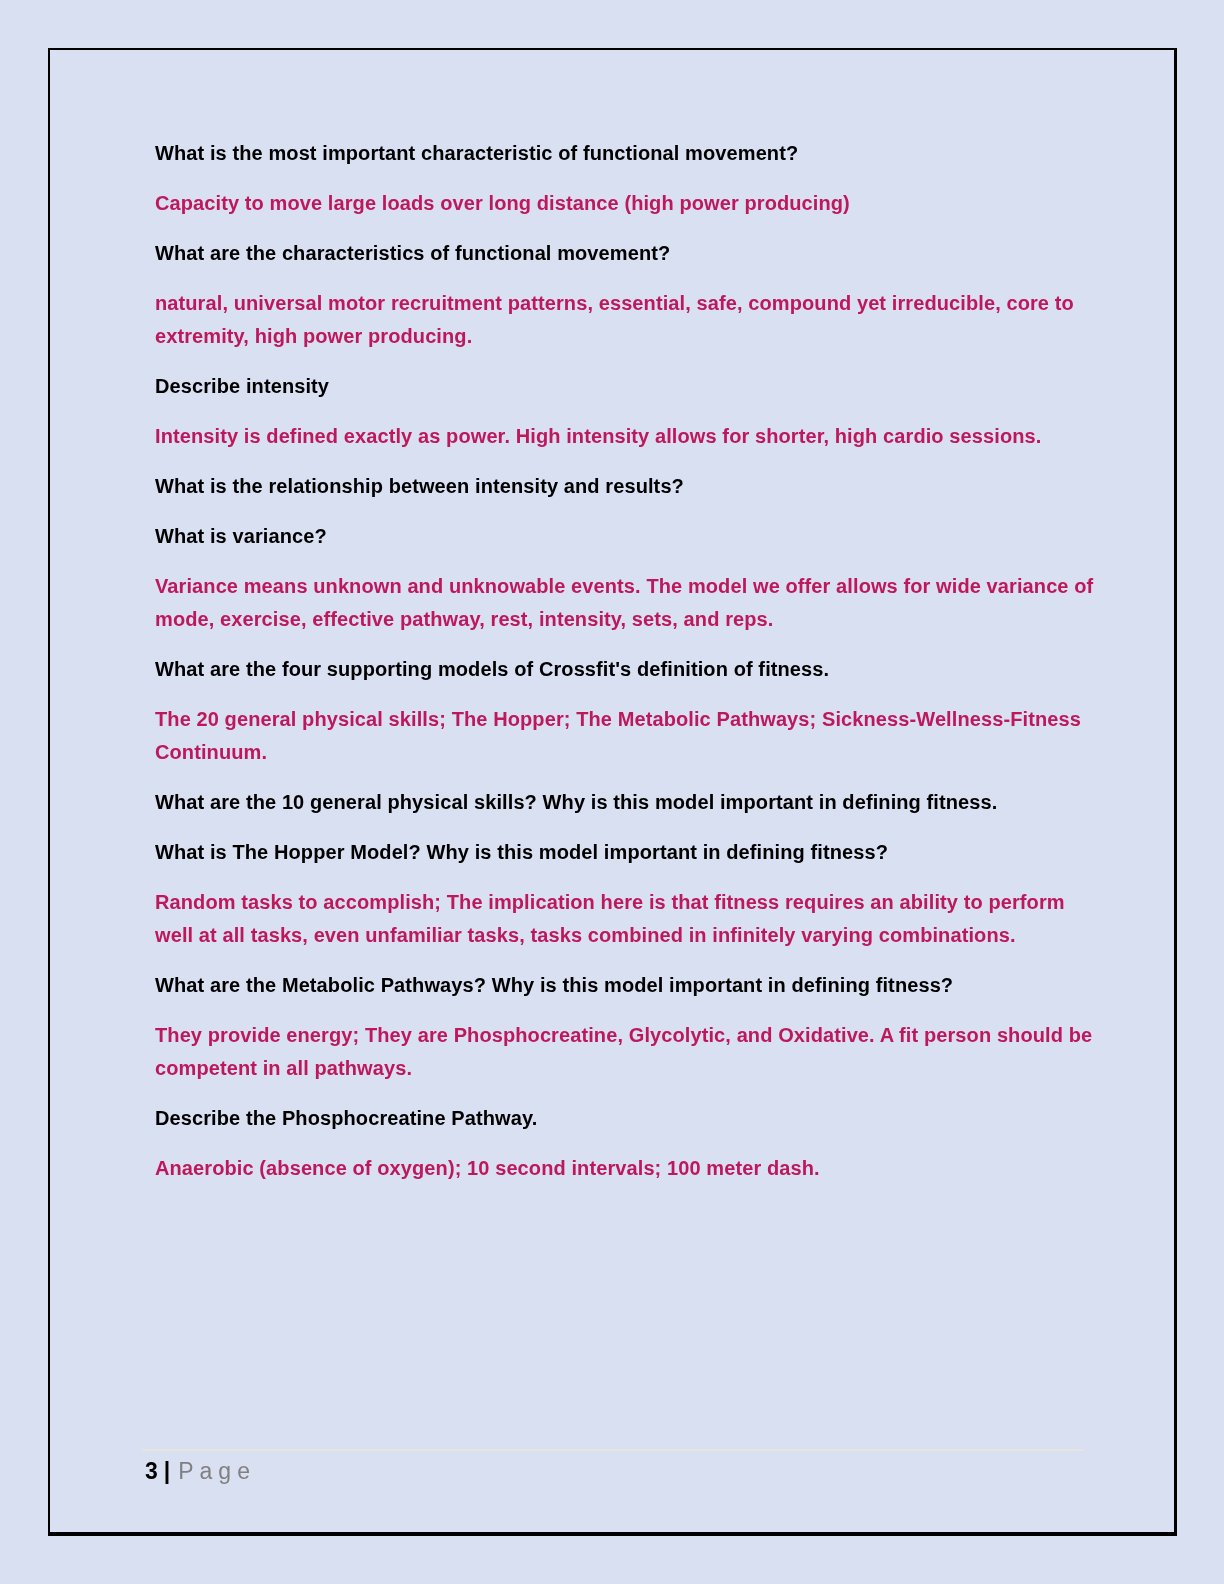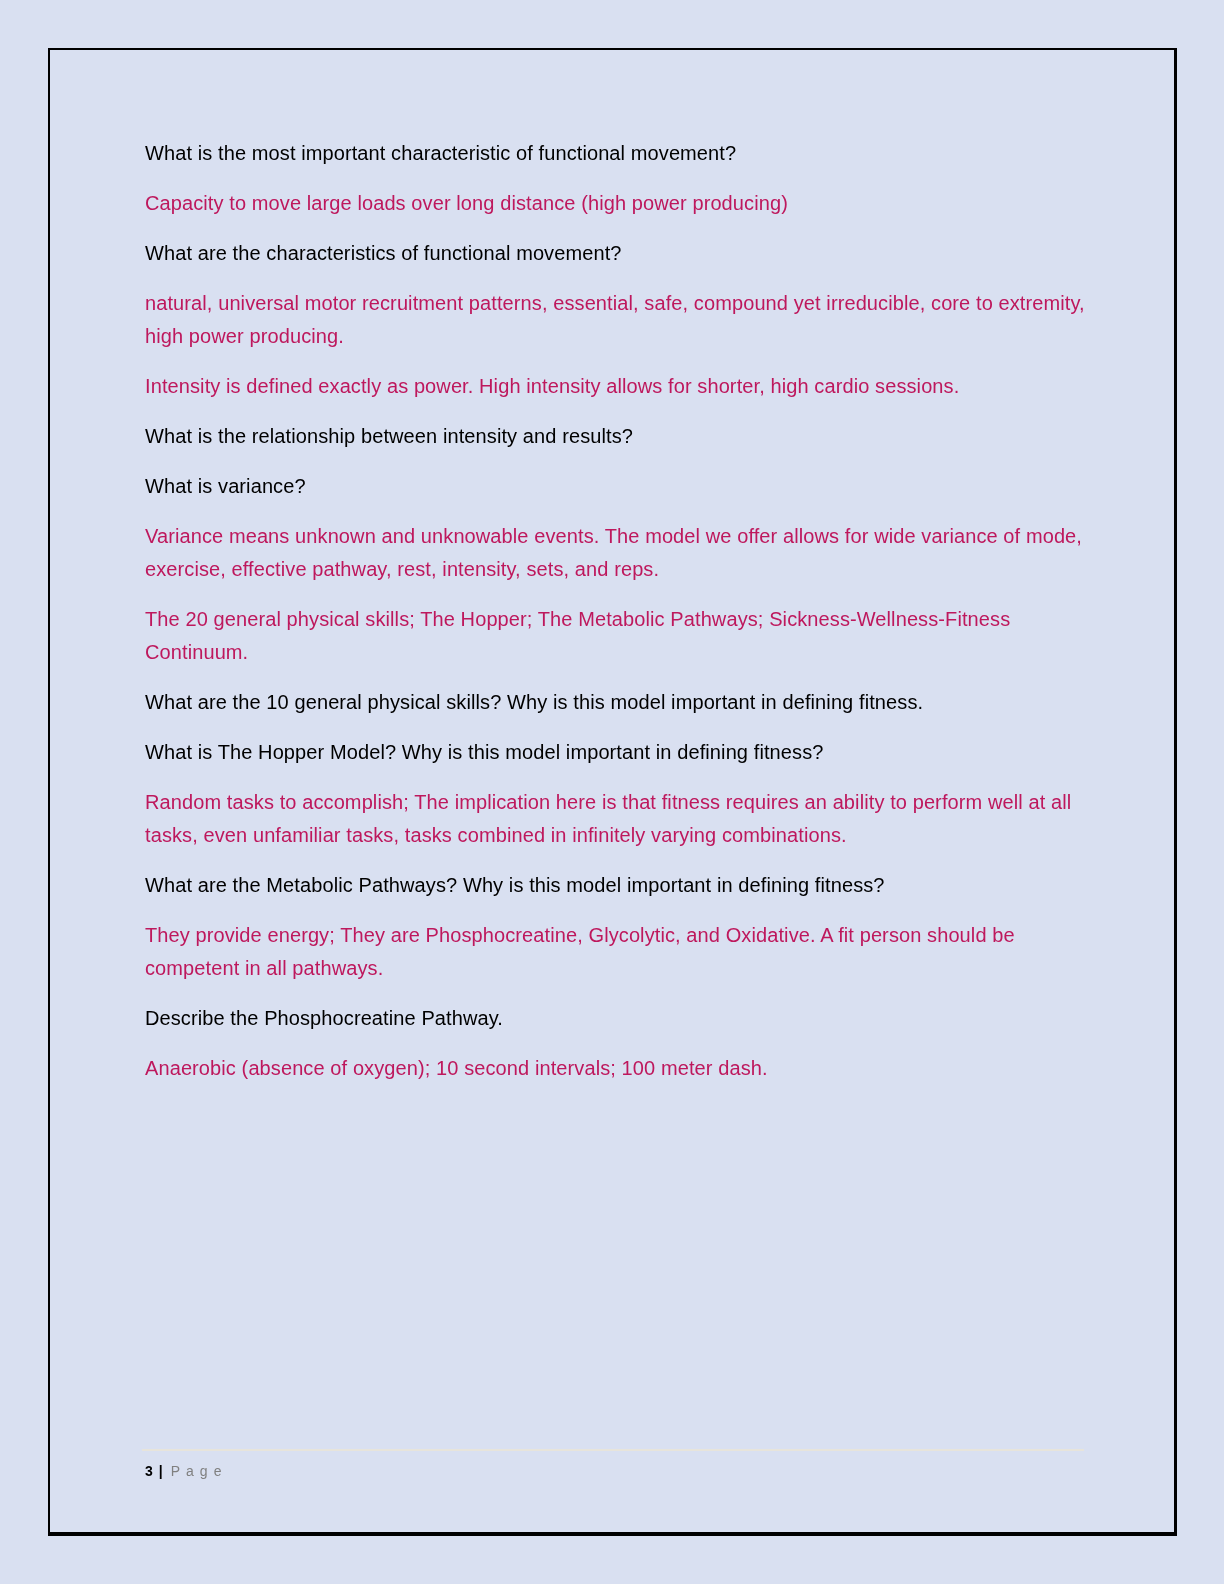--- a/index.html
+++ b/index.html
@@ -21,23 +21,24 @@
     width: 1129px;
     height: 1488px;
     box-sizing: border-box;
     border: 2px solid #000000;
     border-right-width: 3px;
     border-bottom-width: 4px;
     background: #d9e0f1;
   }
   .content {
     position: absolute;
-    left: 95px;
+    left: 105px;
     top: 87px;
     width: 940px;
+    font-weight: bold;
   }
   .content p {
     margin: 0 0 17px 0;
     font-size: 20px;
     line-height: 33px;
     letter-spacing: 0.1px;
   }
   .q { color: #000000; }
   .a { color: #be185d; }
   .footer {
@@ -45,21 +46,21 @@
     left: 92px;
     bottom: 50px;
     width: 942px;
   }
   .footer-rule {
     height: 2px;
     background: #e7e4db;
     margin-bottom: 9px;
   }
   .footer-text {
-    font-size: 14px;
+    font-size: 23px;
     line-height: 22px;
     padding-left: 3px;
   }
   .pnum {
     color: #000000;
     font-weight: bold;
     margin-right: 6px;
   }
   .sep {
     color: #000000;
@@ -73,24 +74,26 @@
 </style>
 </head>
 <body>
 
 <div class="page">
   <div class="content">
     <p class="q">What is the most important characteristic of functional movement?</p>
     <p class="a">Capacity to move large loads over long distance (high power producing)</p>
     <p class="q">What are the characteristics of functional movement?</p>
     <p class="a">natural, universal motor recruitment patterns, essential, safe, compound yet irreducible, core to extremity, high power producing.</p>
+    <p class="q">Describe intensity</p>
     <p class="a">Intensity is defined exactly as power. High intensity allows for shorter, high cardio sessions.</p>
     <p class="q">What is the relationship between intensity and results?</p>
     <p class="q">What is variance?</p>
     <p class="a">Variance means unknown and unknowable events. The model we offer allows for wide variance of mode, exercise, effective pathway, rest, intensity, sets, and reps.</p>
+    <p class="q">What are the four supporting models of Crossfit's definition of fitness.</p>
     <p class="a">The 20 general physical skills; The Hopper; The Metabolic Pathways; Sickness-Wellness-Fitness Continuum.</p>
     <p class="q">What are the 10 general physical skills? Why is this model important in defining fitness.</p>
     <p class="q">What is The Hopper Model? Why is this model important in defining fitness?</p>
     <p class="a">Random tasks to accomplish; The implication here is that fitness requires an ability to perform well at all tasks, even unfamiliar tasks, tasks combined in infinitely varying combinations.</p>
     <p class="q">What are the Metabolic Pathways? Why is this model important in defining fitness?</p>
     <p class="a">They provide energy; They are Phosphocreatine, Glycolytic, and Oxidative. A fit person should be competent in all pathways.</p>
     <p class="q">Describe the Phosphocreatine Pathway.</p>
     <p class="a">Anaerobic (absence of oxygen); 10 second intervals; 100 meter dash.</p>
   </div>
 

